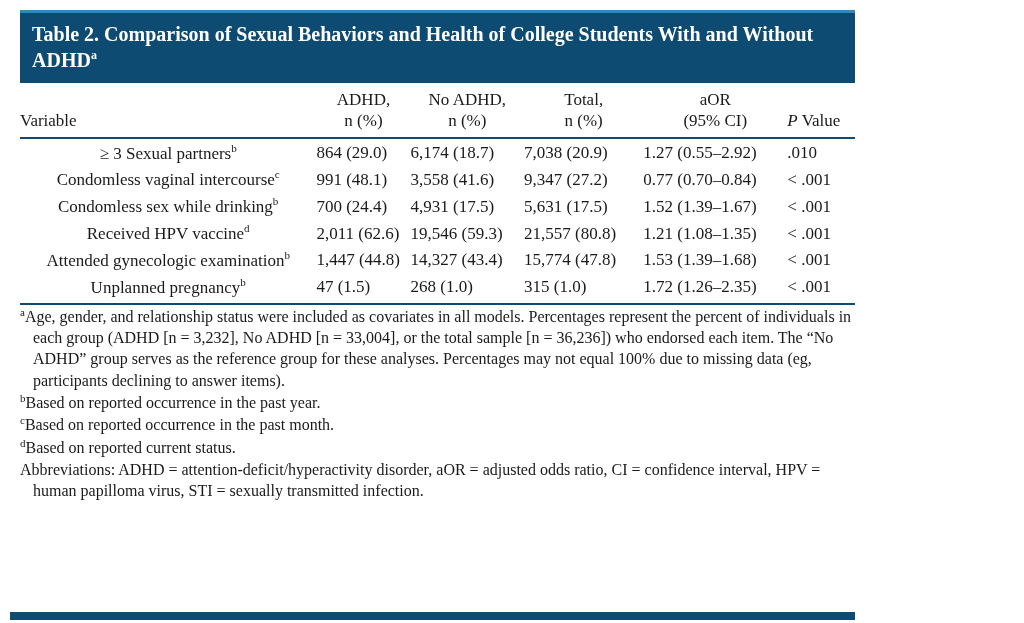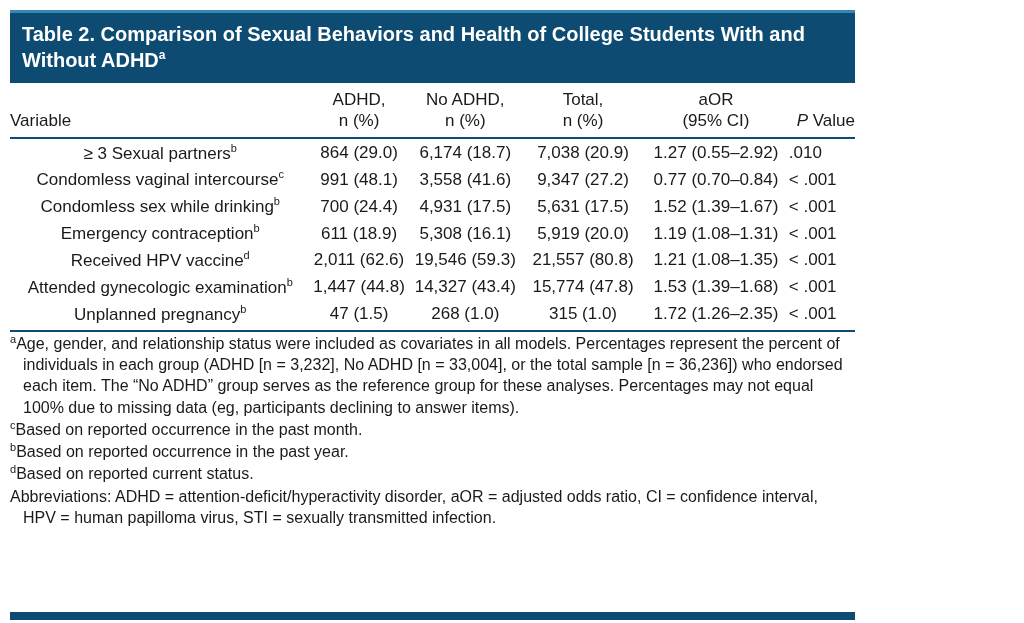--- a/index.html
+++ b/index.html
@@ -7,21 +7,22 @@
   body {
     width: 1024px; height: 623px;
     background: #ffffff;
     font-family: "Liberation Sans", sans-serif;
     color: #1a1a1a;
     overflow: hidden;
   }
   .page {
     position: relative;
     width: 865px; height: 623px;
-    padding: 10px 10px 0 10px;
+    padding: 10px 10px 0 20px;
+    font-family: Liberation Serif, serif;
   }
   
   .banner {
     background: #0d4b73;
     border-top: 3px solid #3587b5;
     color: #ffffff;
     font-weight: bold;
     font-size: 20px;
     line-height: 1.3;
     padding: 8px 12px 10px 12px;
@@ -37,29 +38,29 @@
   table.results th {
     font-weight: normal;
     vertical-align: bottom;
     padding: 4px 0 5px 0;
     border-bottom: 2.5px solid #0d4b73;
     white-space: pre-line;
     line-height: 1.25;
   }
   th.h-var { text-align: left; }
   th.h-num { text-align: center; }
-  th.h-p   { text-align: right; padding-right: 6px; }
+  th.h-p   { text-align: left; padding-right: 6px; }
   th.h-p .pital { font-style: italic; }
   table.results td {
     padding: 3px 0 2px 0;
     line-height: 1.25;
     white-space: nowrap;
   }
   td.c-var { text-align: center; }
-  td.num   { text-align: center; padding-right: 10px; }
+  td.num   { text-align: left; padding-right: 10px; }
   td.c-p   { text-align: left; padding-right: 6px; }
   tbody tr:last-child td { border-bottom: 2.5px solid #0d4b73; padding-bottom: 5px; }
   sup.rsup { font-size: 11px; }
   
   col.w-var { width: 350px; }
   col.w-adhd { width: 105px; }
   col.w-noadhd { width: 135px; }
   col.w-total { width: 147px; }
   col.w-aor { width: 175px; }
   col.w-p { width: 92px; }
@@ -135,28 +136,20 @@
   <tr>
     <td class="c-var"><span>Condomless sex while drinking</span><sup class="rsup">b</sup></td>
     <td class="num">700 (24.4)</td>
     <td class="num">4,931 (17.5)</td>
     <td class="num">5,631 (17.5)</td>
     <td class="num">1.52 (1.39–1.67)</td>
     <td class="c-p">&lt; .001</td>
   </tr>
 
 
-  <tr>
-    <td class="c-var"><span>Emergency contraception</span><sup class="rsup">b</sup></td>
-    <td class="num">611 (18.9)</td>
-    <td class="num">5,308 (16.1)</td>
-    <td class="num">5,919 (20.0)</td>
-    <td class="num">1.19 (1.08–1.31)</td>
-    <td class="c-p">&lt; .001</td>
-  </tr>
 
   <tr>
     <td class="c-var"><span>Received HPV vaccine</span><sup class="rsup">d</sup></td>
     <td class="num">2,011 (62.6)</td>
     <td class="num">19,546 (59.3)</td>
     <td class="num">21,557 (80.8)</td>
     <td class="num">1.21 (1.08–1.35)</td>
     <td class="c-p">&lt; .001</td>
   </tr>
 
@@ -177,23 +170,23 @@
     <td class="num">315 (1.0)</td>
     <td class="num">1.72 (1.26–2.35)</td>
     <td class="c-p">&lt; .001</td>
   </tr>
 </tbody>
   </table>
 
   <div class="footnotes">
   <div class="footnote"><sup>a</sup><span>Age, gender, and relationship status were included as covariates in all models. Percentages represent the percent of individuals in each group (ADHD [n = 3,232], No ADHD [n = 33,004], or the total sample [n = 36,236]) who endorsed each item. The “No ADHD” group serves as the reference group for these analyses. Percentages may not equal 100% due to missing data (eg, participants declining to answer items).</span></div>
 
+  <div class="footnote"><sup>b</sup><span>Based on reported occurrence in the past year.</span></div>
+
   <div class="footnote"><sup>c</sup><span>Based on reported occurrence in the past month.</span></div>
-
-  <div class="footnote"><sup>b</sup><span>Based on reported occurrence in the past year.</span></div>
 
   <div class="footnote"><sup>d</sup><span>Based on reported current status.</span></div>
 
   <div class="footnote"><sup></sup><span>Abbreviations: ADHD = attention-deficit/hyperactivity disorder, aOR = adjusted odds ratio, CI = confidence interval, HPV = human papilloma virus, STI = sexually transmitted infection.</span></div>
 </div>
 
   <div class="bottom-bar"></div>
 </div>
 
 </body></html>

